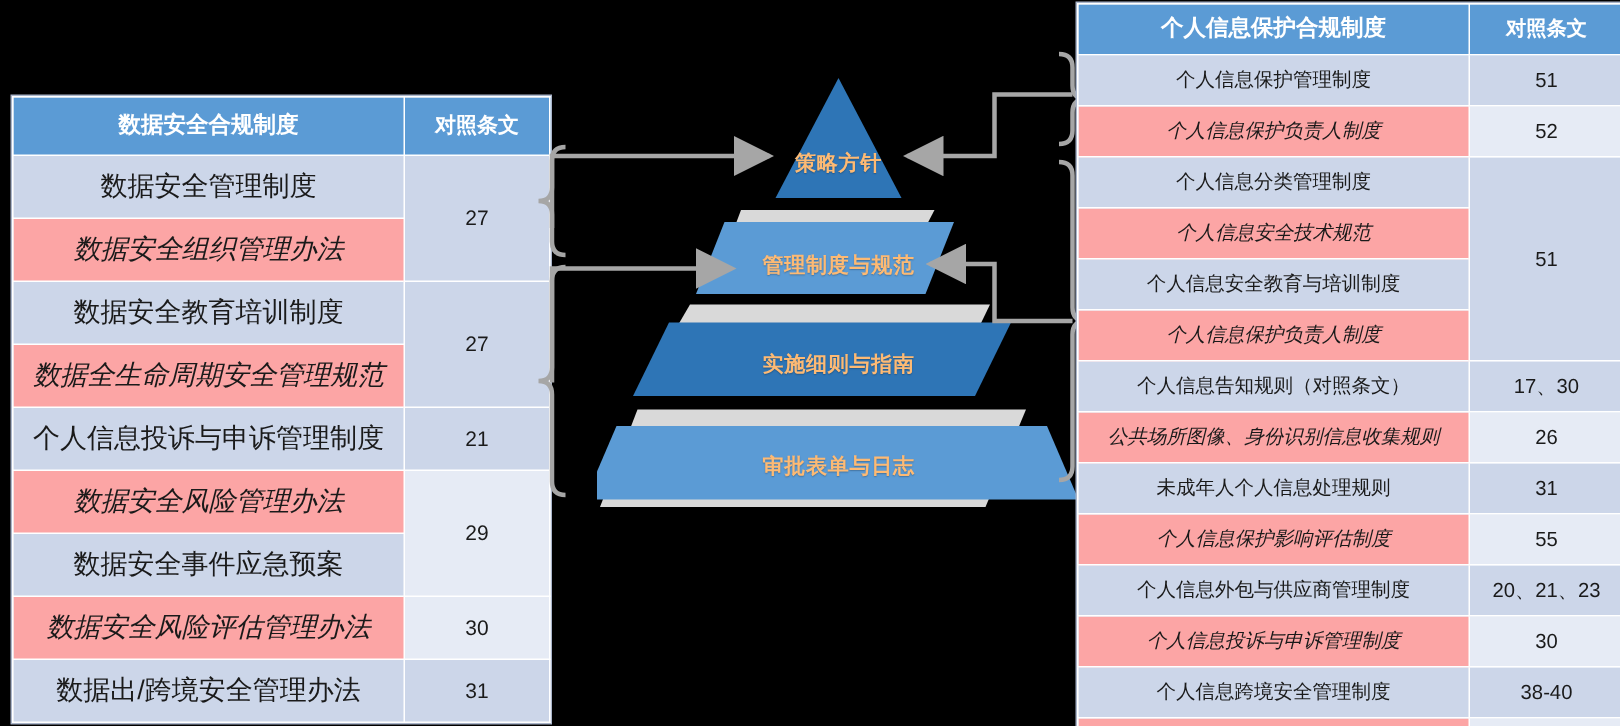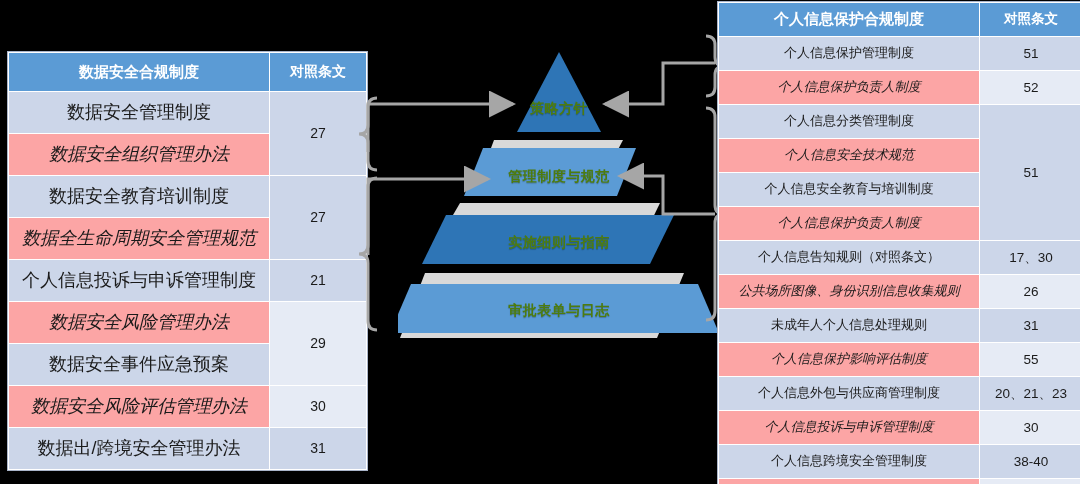--- a/index.html
+++ b/index.html
@@ -33,42 +33,42 @@
     border:1px solid #ffffff;
     line-height:1.15;
   }
   .r-dark{background:#ccd6e9;}
   .r-light{background:#fca5a5;font-style:italic;}
   .c-dark{background:#ccd6e9;}
   .c-light{background:#e6ebf5;}
 
   
   #left-table{
-    left:8px;top:52px;width:352px;
+    left:8px;top:64px;width:352px;
   }
   #left-table th{font-size:15px;height:36px;}
   #left-table td{font-size:18px;height:39px;}
   #left-table .col-name{width:258px;}
   #left-table .col-num{width:94px;font-size:14px;}
 
   
   #right-table{
     left:718px;top:2px;width:358px;
   }
   #right-table th{font-size:15px;height:31px;}
   #right-table td{font-size:13px;height:31px;margin-top:48px;}
   #right-table .col-name{width:258px;}
   #right-table .col-num{width:100px;font-size:13.5px;}
 
   
   #pyramid{position:absolute;left:398px;top:48px;width:322px;height:300px;}
   #pyramid svg{display:block;}
   .lvl-label{
     position:absolute;
-    color:#4d7c0f;
+    color:#fdba74;
     font-weight:bold;
     font-size:14px;
     white-space:nowrap;
     text-align:center;
     letter-spacing:.5px;
     text-shadow:0 1px 1px rgba(0,0,0,.25);
   }
   #lbl0{left:0;top:52px;width:322px;}
   #lbl1{left:0;top:120px;width:322px;}
   #lbl2{left:0;top:186px;width:322px;}

